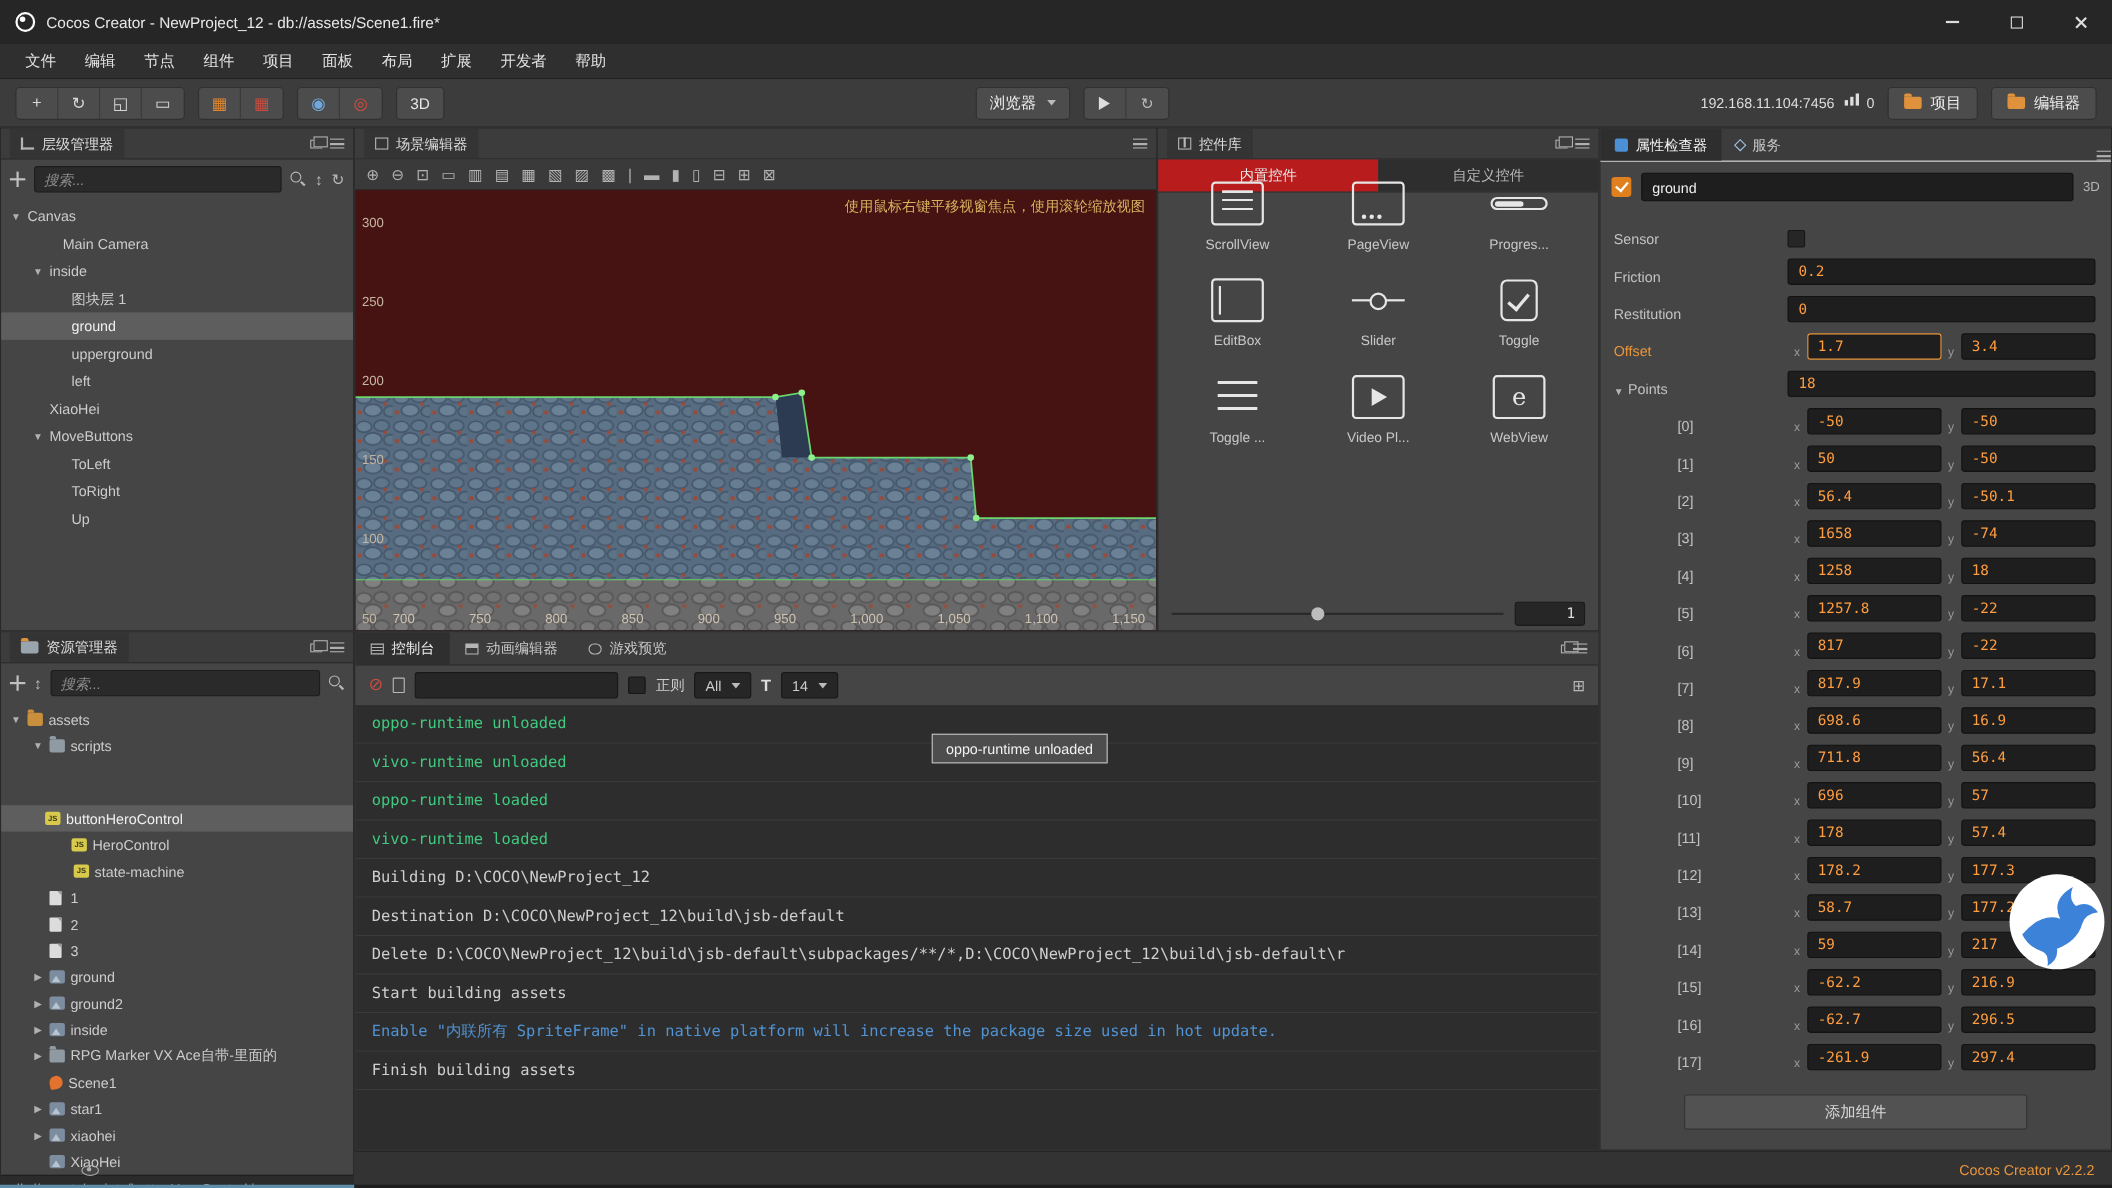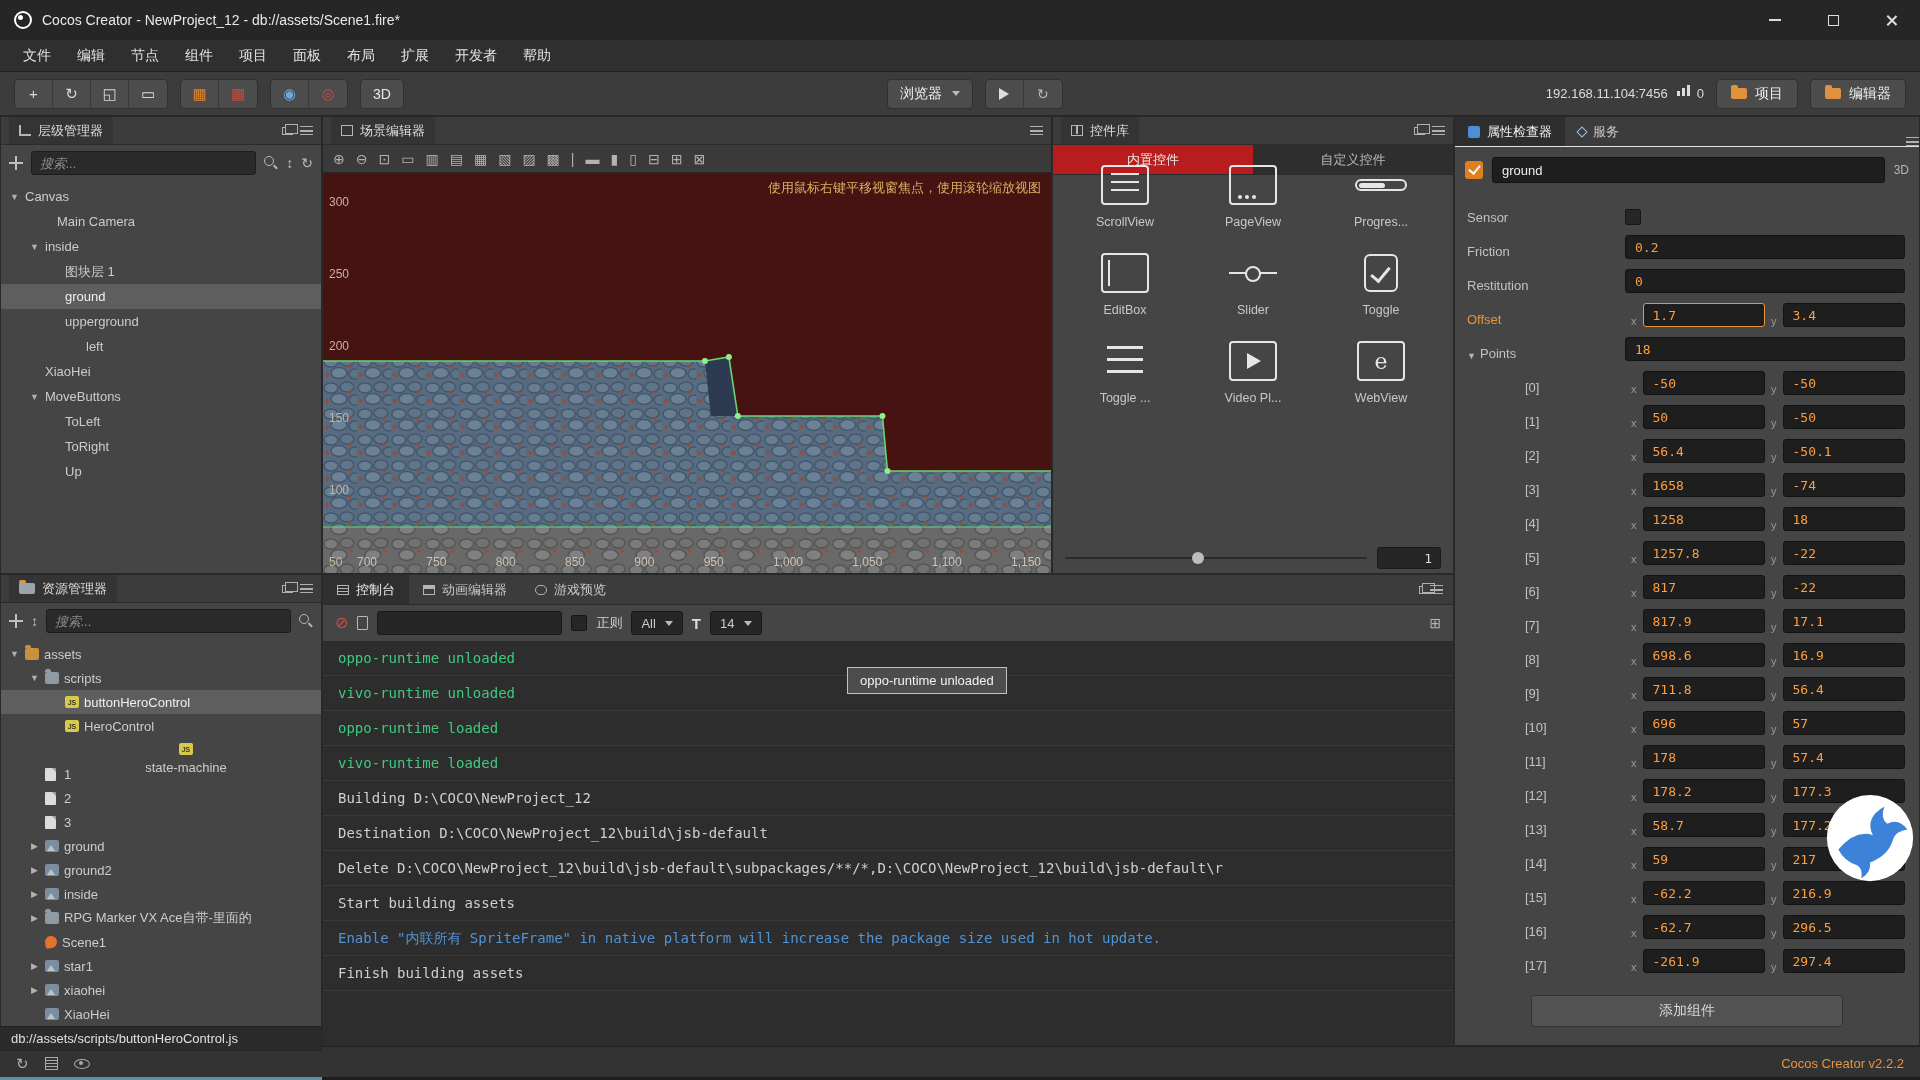--- a/index.html
+++ b/index.html
@@ -339,21 +339,21 @@
           <div class="tree-row selected" style="padding-left: 48px;">
             <span class="tr-arrow"></span>
             <span>ground</span>
           </div>
 
           <div class="tree-row normal" style="padding-left: 48px;">
             <span class="tr-arrow"></span>
             <span>upperground</span>
           </div>
 
-          <div class="tree-row normal" style="padding-left: 69px;">
+          <div class="tree-row normal" style="padding-left: 48px;">
             <span class="tr-arrow"></span>
             <span>left</span>
           </div>
 
           <div class="tree-row normal" style="padding-left: 28px;">
             <span class="tr-arrow"></span>
             <span>XiaoHei</span>
           </div>
 
           <div class="tree-row normal" style="padding-left: 28px;">
@@ -401,33 +401,33 @@
             <span class="ai assets"></span>
             <span>assets</span>
           </div>
 
           <div class="tree-row normal" style="padding-left: 28px;">
             <span class="tr-arrow">▼</span>
             <span class="ai folder"></span>
             <span>scripts</span>
           </div>
 
-          <div class="tree-row selected" style="padding-left: 48px;">
+          <div class="tree-row selected" style="padding-left: 24px; margin-top: 42px;">
             <span class="tr-arrow"></span>
             <span class="ai js"></span>
             <span>buttonHeroControl</span>
           </div>
 
           <div class="tree-row normal" style="padding-left: 48px;">
             <span class="tr-arrow"></span>
             <span class="ai js"></span>
             <span>HeroControl</span>
           </div>
 
-          <div class="tree-row normal" style="padding-left: 50px; flex-direction: column;">
+          <div class="tree-row normal" style="padding-left: 50px;">
             <span class="tr-arrow"></span>
             <span class="ai js"></span>
             <span>state-machine</span>
           </div>
 
           <div class="tree-row normal" style="padding-left: 28px;">
             <span class="tr-arrow"></span>
             <span class="ai doc"></span>
             <span>1</span>
           </div>

